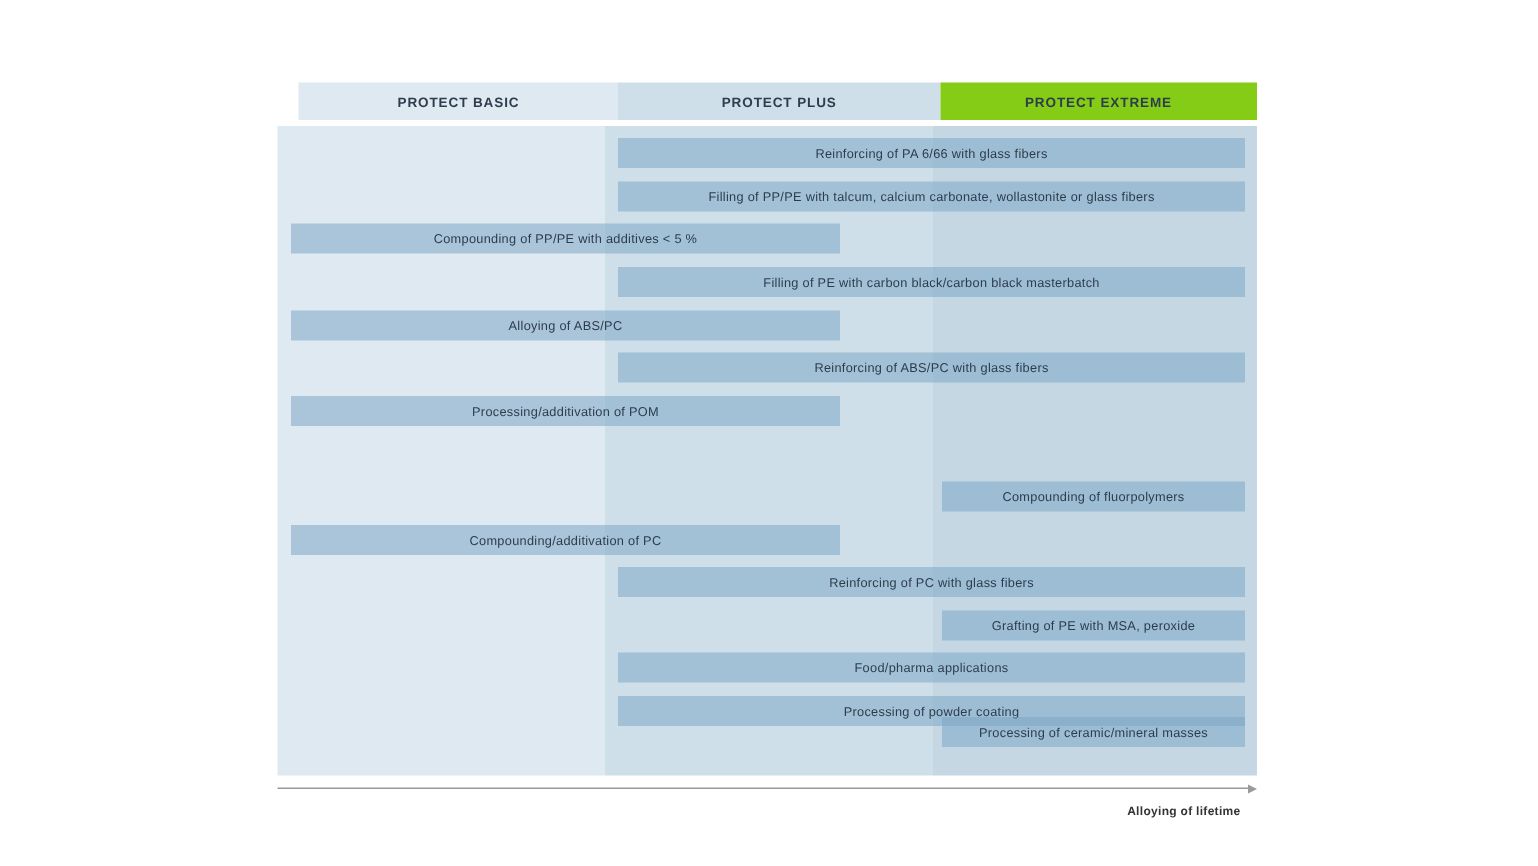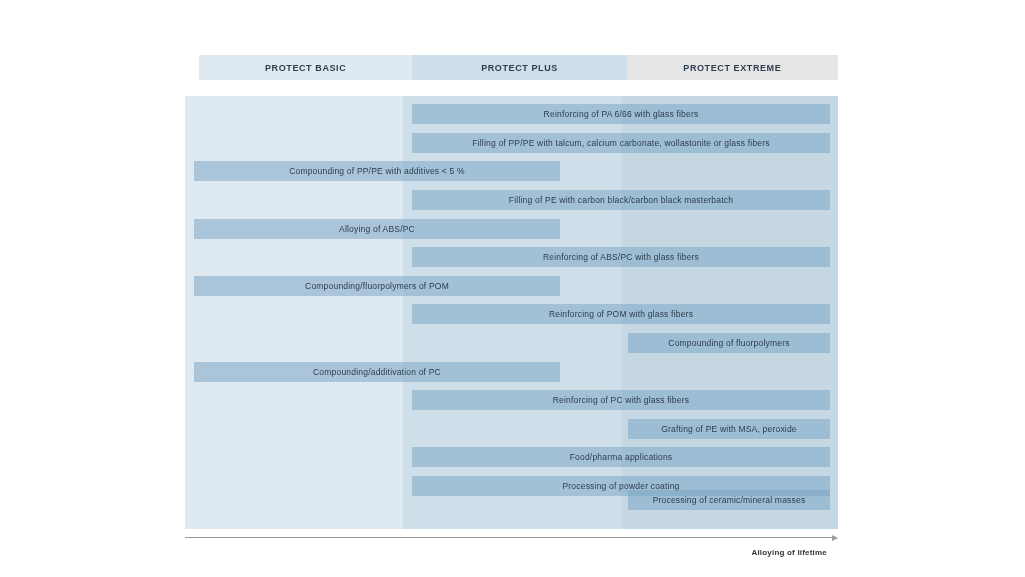--- a/index.html
+++ b/index.html
@@ -13,23 +13,23 @@
   .chart { position:absolute; left:185px; top:55px; width:653px; }
 
   .header { display:flex; height:25px;padding-left:14px; }
   .hcell {
     display:flex; align-items:center; justify-content:center;
     font-size:9px; font-weight:bold; letter-spacing:0.6px;
     color:#2e3d4e; text-transform:uppercase;
   }
   .hcell-basic   { width:218px; background:#dfe9f1; }
   .hcell-plus    { width:219px; background:#cfdfe9; }
-  .hcell-extreme { width:216px; background:#e5e5e5; }
+  .hcell-extreme { width:216px; background:#84cc16; }
 
-  .plot { position:relative; height:433px; margin-top:16px; }
+  .plot { position:relative; height:433px; margin-top:4px; }
   .col { position:absolute; top:0; bottom:0; }
   .col-basic   { left:0;     width:218px; background:#dfe9f1; }
   .col-plus    { left:218px; width:219px; background:#cfdfe9; }
   .col-extreme { left:437px; width:216px; background:#c5d7e3; }
 
   .bar {
     position:absolute; height:20px;
     background:rgba(120,164,198,0.52);
     display:flex; align-items:center; justify-content:center;
     font-size:8.5px; color:#2c3c4c; letter-spacing:0.2px;
@@ -72,22 +72,21 @@
     <div class="col col-basic"></div>
     <div class="col col-plus"></div>
     <div class="col col-extreme"></div>
 
     <div class="bar bar-a" style="top:8px">Reinforcing of PA 6/66 with glass fibers</div>
     <div class="bar bar-a" style="top:37px">Filling of PP/PE with talcum, calcium carbonate, wollastonite or glass fibers</div>
     <div class="bar bar-b" style="top:65px">Compounding of PP/PE with additives &lt; 5 %</div>
     <div class="bar bar-b" style="top:123px">Alloying of ABS/PC</div>
     <div class="bar bar-a" style="top:94px">Filling of PE with carbon black/carbon black masterbatch</div>
     <div class="bar bar-a" style="top:151px">Reinforcing of ABS/PC with glass fibers</div>
-    <div class="bar bar-b" style="top:180px">Compounding/fluorpolymers of POM</div>
-    <div class="bar bar-a" style="top:208px">Reinforcing of POM with glass fibers</div>
+    <div class="bar bar-b" style="top:180px">Processing/additivation of POM</div>
     <div class="bar bar-c" style="top:237px">Compounding of fluorpolymers</div>
     <div class="bar bar-b" style="top:266px">Compounding/additivation of PC</div>
     <div class="bar bar-a" style="top:294px">Reinforcing of PC with glass fibers</div>
     <div class="bar bar-c" style="top:323px">Grafting of PE with MSA, peroxide</div>
     <div class="bar bar-a" style="top:351px">Food/pharma applications</div>
     <div class="bar bar-a" style="top:380px">Processing of powder coating</div>
     <div class="bar bar-c" style="top:394px">Processing of ceramic/mineral masses</div>
   </div>
 
   <div class="axis">

